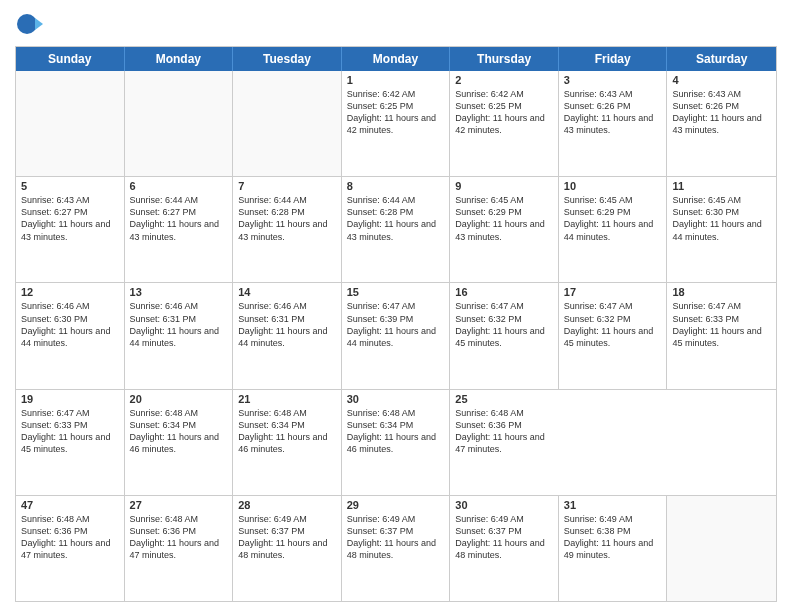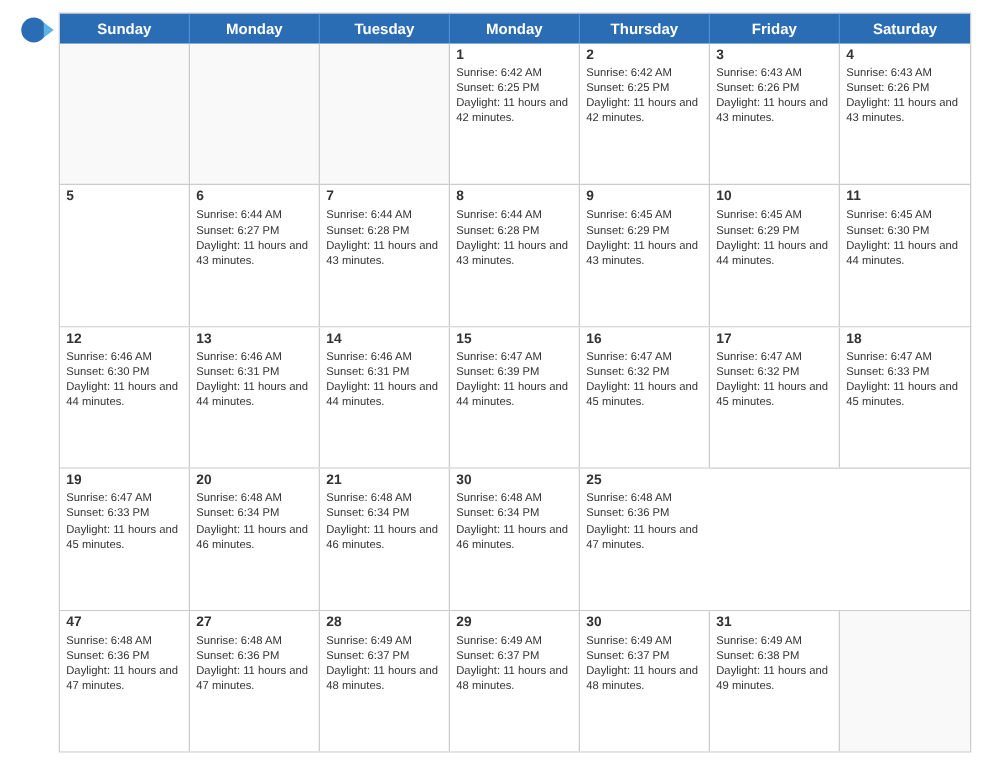--- a/index.html
+++ b/index.html
@@ -8,21 +8,21 @@
       height: 612px;
       font-family: Arial, sans-serif;
       background: #fff;
       overflow: hidden;
     }
     .page {
       width: 792px;
       height: 612px;
       padding: 10px 15px;
       display: flex;
-      flex-direction: row;
+      flex-direction: column;
     }
     .header {
       display: flex;
       justify-content: space-between;
       align-items: flex-start;
       margin-bottom: 8px;
     }
     .logo {
       display: flex;
       align-items: center;
@@ -176,20 +176,24 @@
             <span class="day-num">4</span>
             <div class="cell-info">Sunrise: 6:43 AM
 Sunset: 6:26 PM
 Daylight: 11 hours
 and 43 minutes.</div>
           </div>
         </div>
         <div class="cal-row">
           <div class="cal-cell">
             <span class="day-num">5</span>
+            <div class="cell-info">Sunrise: 6:43 AM
+Sunset: 6:27 PM
+Daylight: 11 hours
+and 43 minutes.</div>
           </div>
           <div class="cal-cell">
             <span class="day-num">6</span>
             <div class="cell-info">Sunrise: 6:44 AM
 Sunset: 6:27 PM
 Daylight: 11 hours
 and 43 minutes.</div>
           </div>
           <div class="cal-cell">
             <span class="day-num">7</span>

